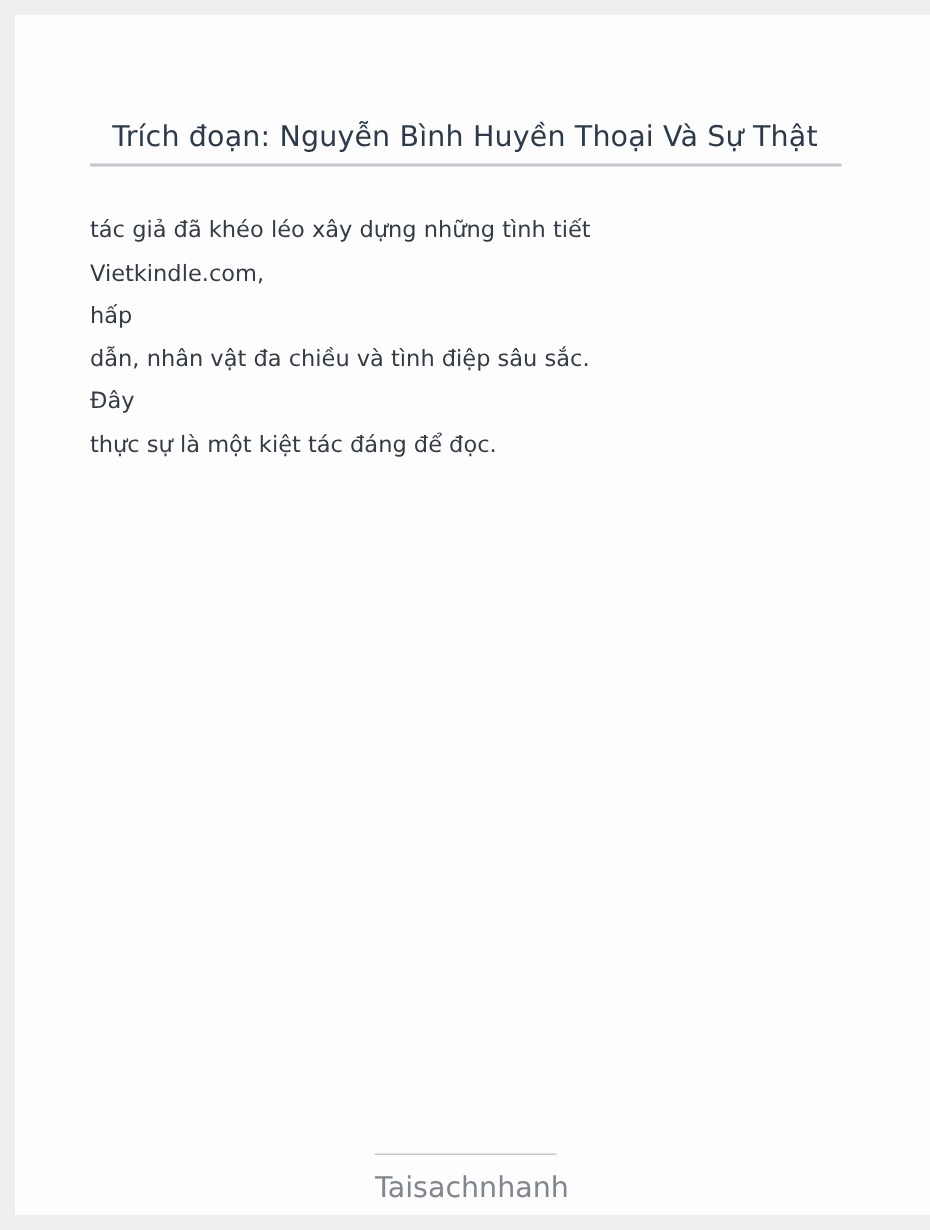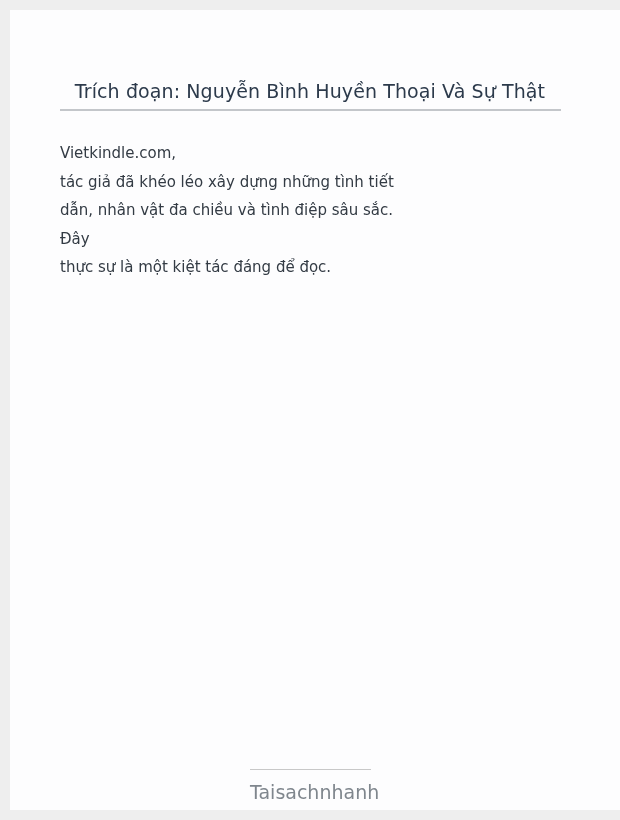--- a/index.html
+++ b/index.html
@@ -59,22 +59,23 @@
     }
   </style>
 </head>
 <body>
 
 <div class="card">
   <h1 class="title">Trích đoạn: Nguyễn Bình Huyền Thoại Và Sự Thật</h1>
   <div class="title-rule"></div>
 
   <div class="body-text">
+    <span class="line">tác giả đã khéo léo xây dựng những tình tiết</span>
     <span class="line">Vietkindle.com,</span>
-    <span class="line">tác giả đã khéo léo xây dựng những tình tiết</span>
+    <span class="line">hấp</span>
     <span class="line">dẫn, nhân vật đa chiều và tình điệp sâu sắc.</span>
     <span class="line">Đây</span>
     <span class="line">thực sự là một kiệt tác đáng để đọc.</span>
   </div>
 
   <div class="footer-rule"></div>
   <div class="footer">Taisachnhanh</div>
 </div>
 
 </body></html>

